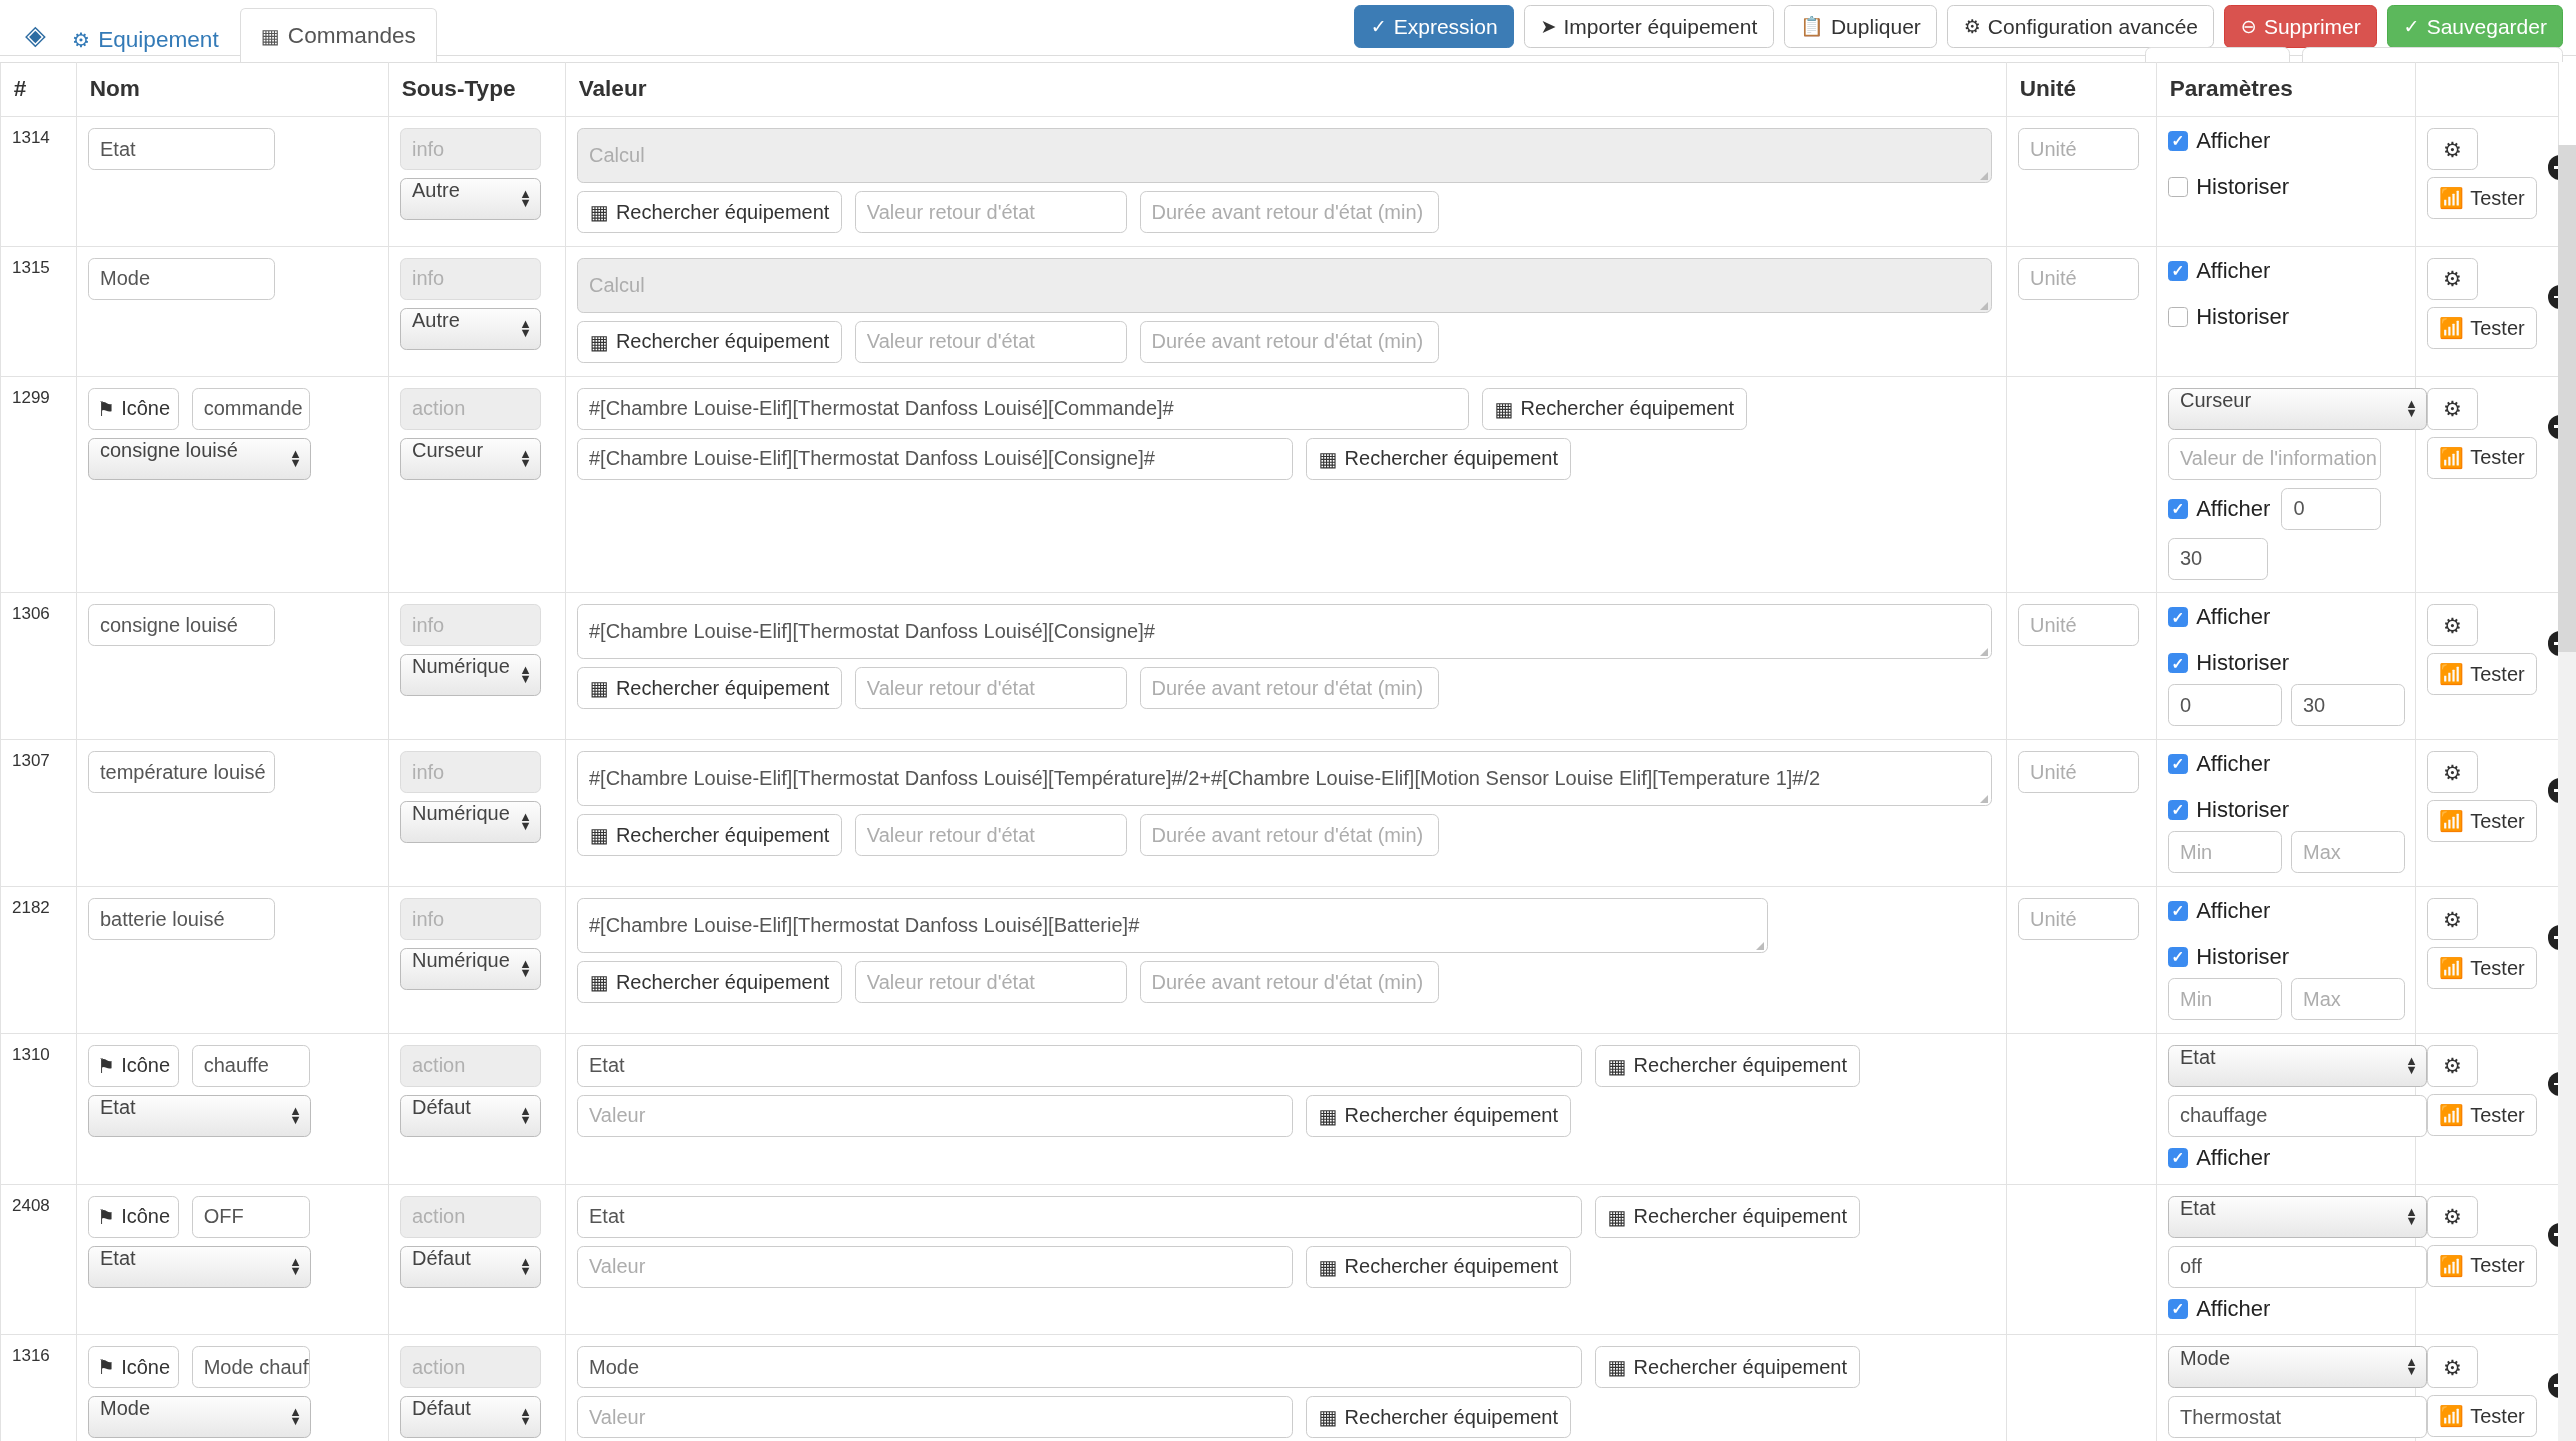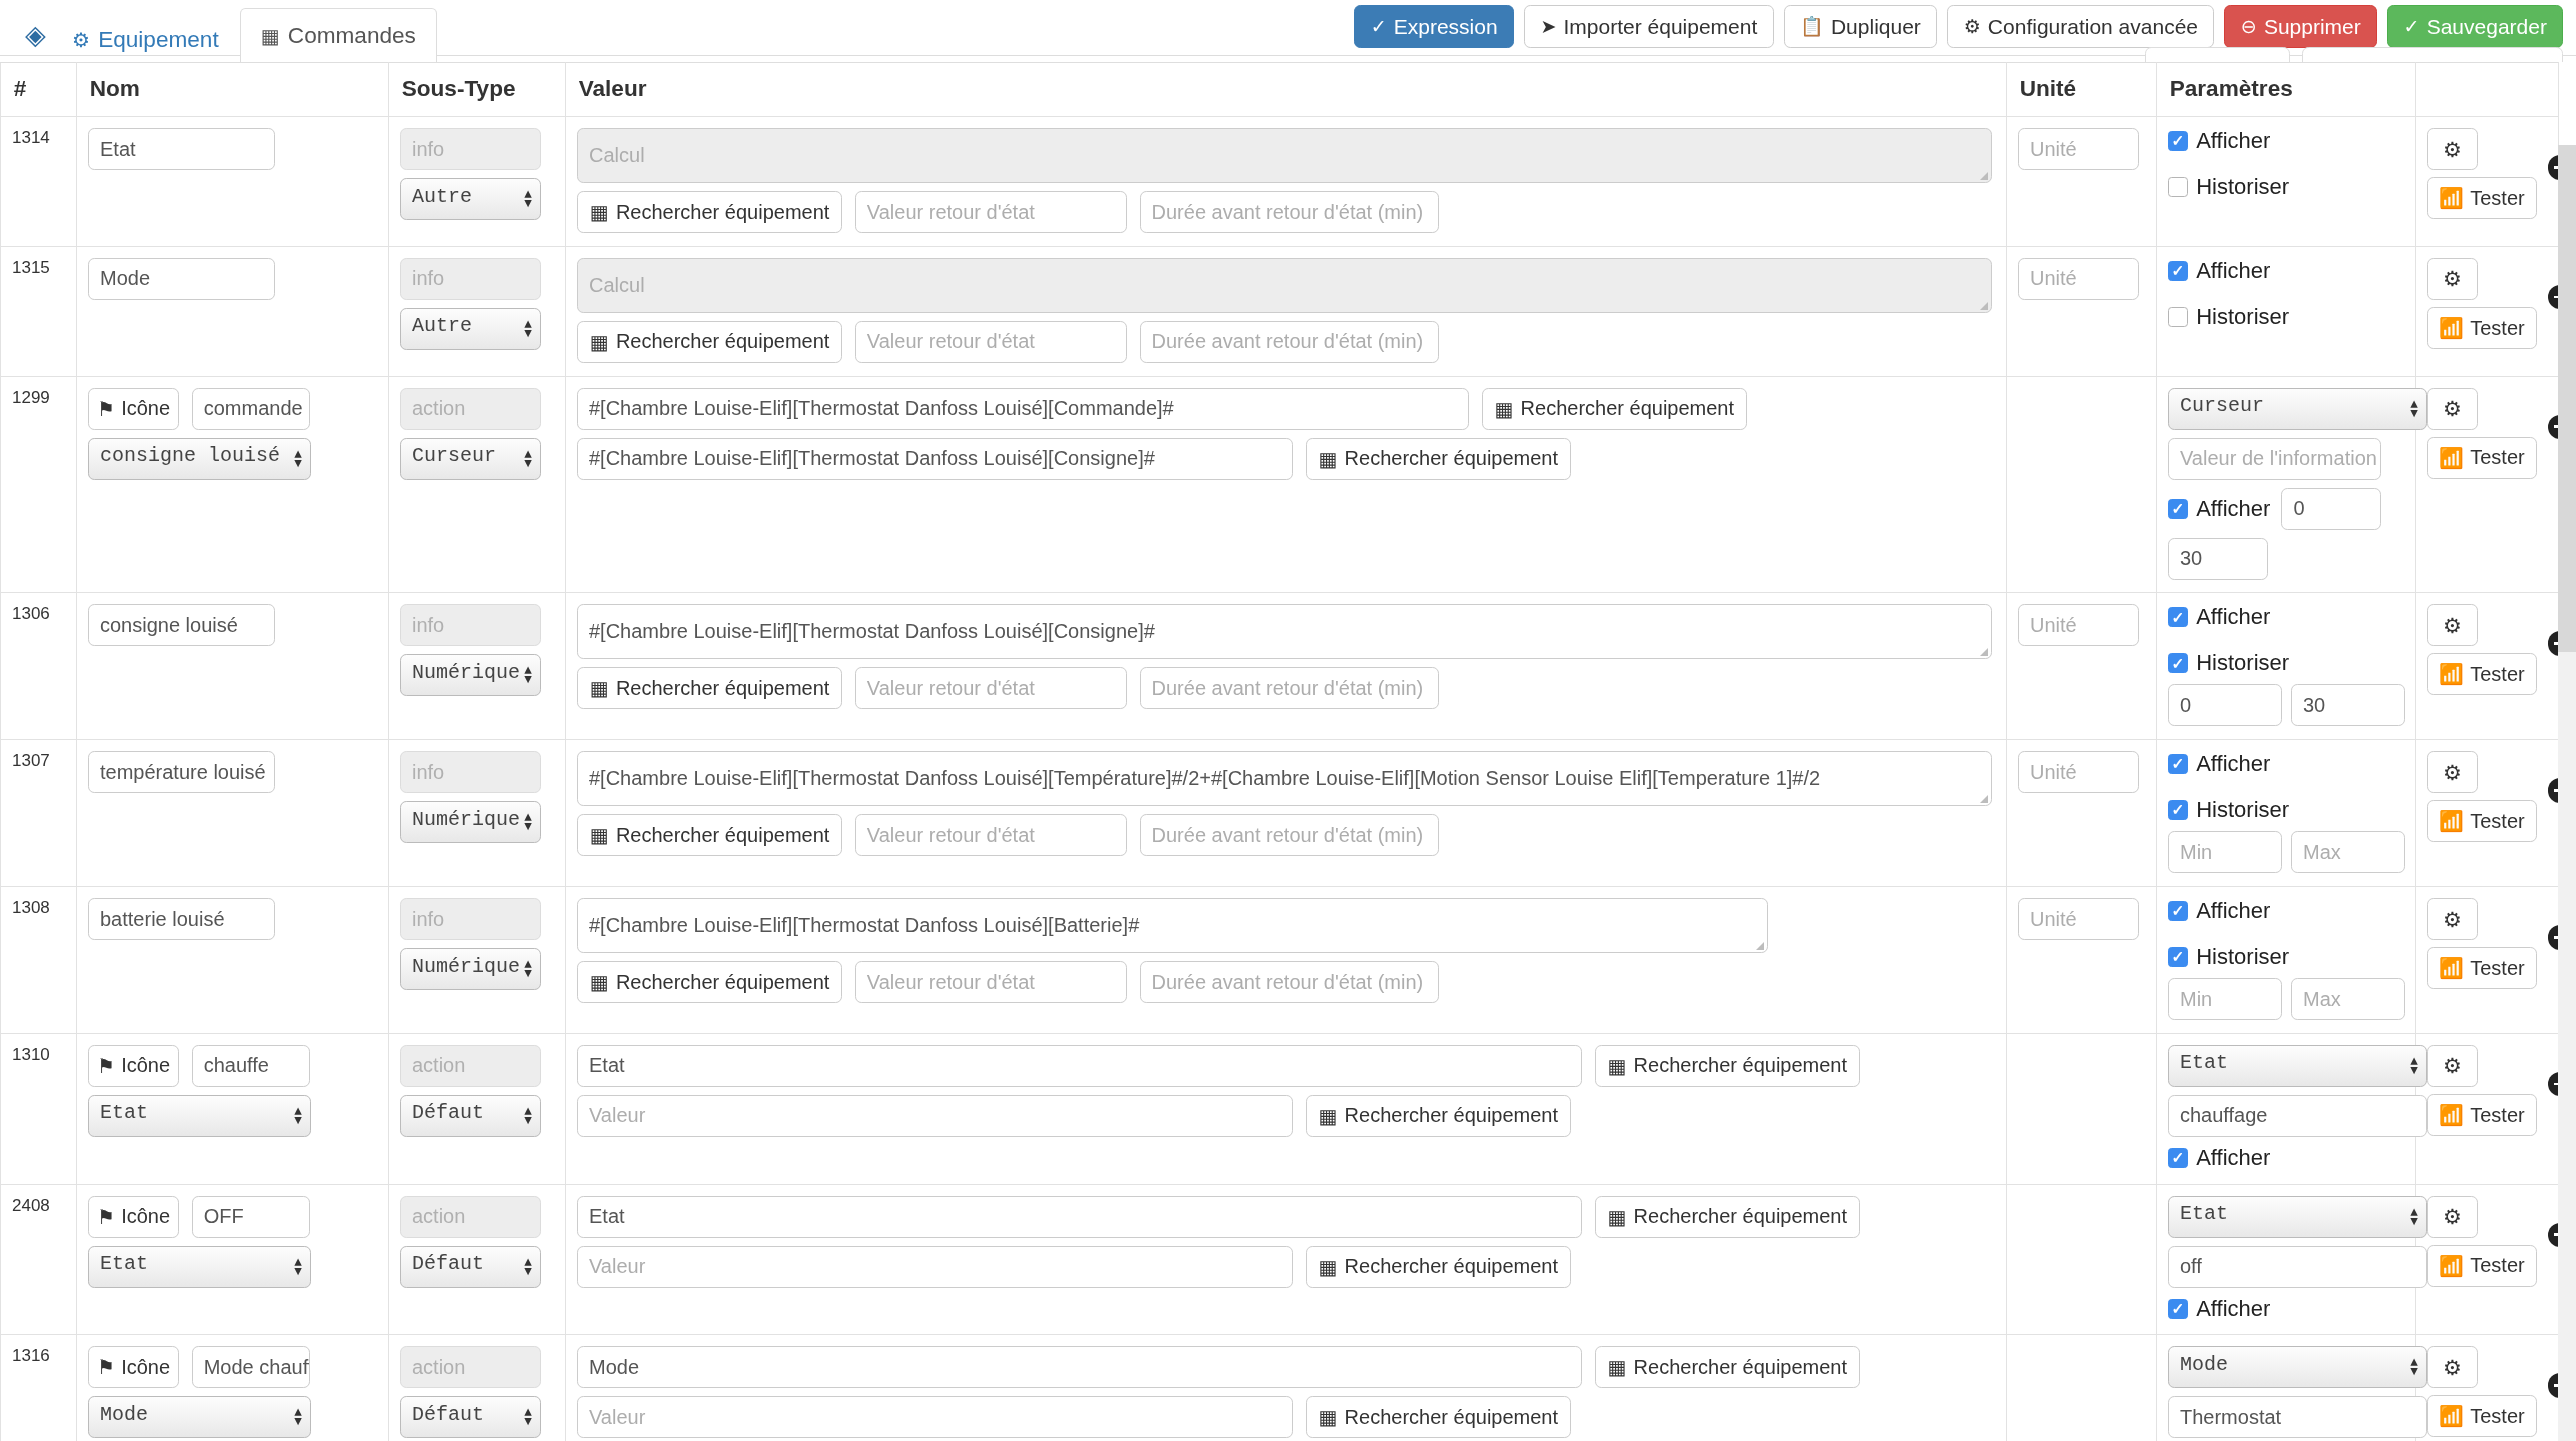--- a/index.html
+++ b/index.html
@@ -108,23 +108,23 @@
   .ta.filled { background: #fff; color: #555; }
   .ta::after {
     content: ""; position: absolute; right: 2.7px; bottom: 1.8px;
     width: 0; height: 0;
     border-left: 8.2px solid transparent; border-bottom: 8.2px solid #bdbdbd;
   }
   .sel {
     height: 42px; border: 0.9px solid #bbb; border-radius: 6.3px;
     background: linear-gradient(#fdfdfd, #e8e8e8);
     font-size: 20px; color: #444; padding: 0 27px 6px 11px;
-    display: flex; align-items: center; position: relative;
+    display: flex; position: relative;
     white-space: nowrap; overflow: hidden;
-    font-family: Liberation Mono, monospace;
+    font-family: Liberation Sans, sans-serif;
   }
   .sel .caret {
     position: absolute; right: 8.2px; top: 50%; transform: translateY(-50%);
     font-size: 14.5px; line-height: 0.8; color: #333; letter-spacing: 0;
     display: flex; flex-direction: column; align-items: center;
   }
   .sel .caret i { font-style: normal; font-size: 12.7px; line-height: 9px; }
   .sbtn {
     height: 42px; border: 0.9px solid #ccc; border-radius: 6.3px; background: #fff;
     font-size: 20px; color: #333; padding: 0 11.8px;
@@ -577,21 +577,21 @@
                   <div class="iconbtn">
                     <span>📶</span>
                     <span>Tester</span>
                   </div>
                 </div>
                 <div class="minus"></div>
               </div>
             </td>
           </tr>
           <tr>
-            <td class="idcell">1308</td>
+            <td class="idcell">2182</td>
             <td>
               <div class="inp" style="width:187px">batterie louisé</div>
             </td>
             <td>
               <div class="col-flex">
                 <div class="inp ph disabled" style="width:141px">info</div>
                 <div class="sel" style="width:141px">
                   <span>Numérique</span>
                   <span class="caret">
                     <i>▲</i>

